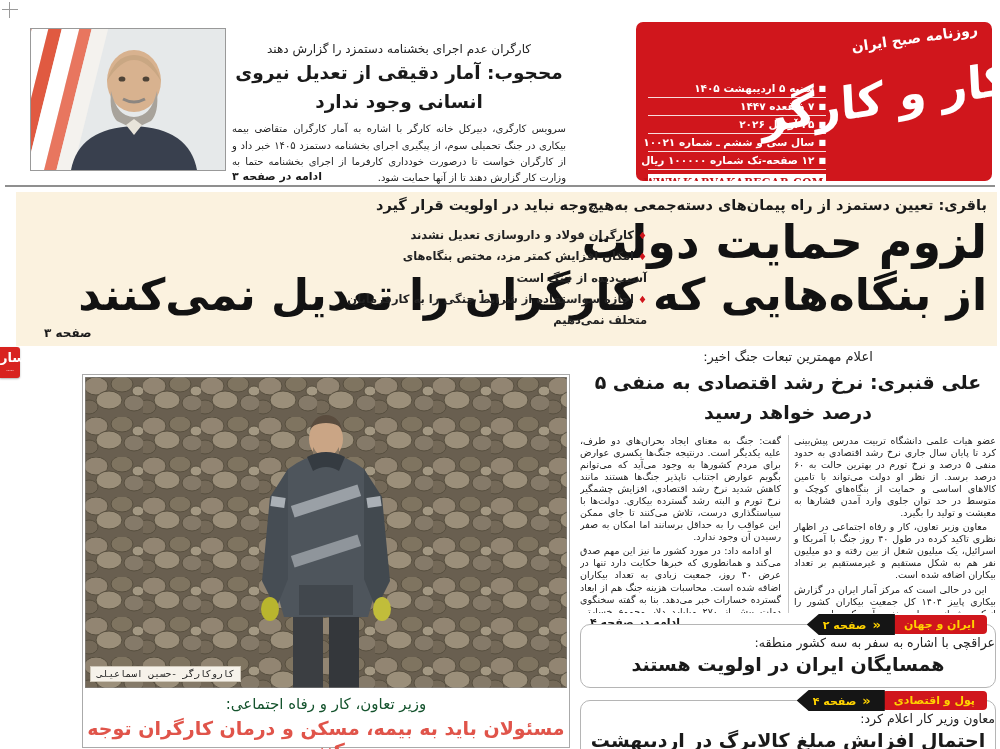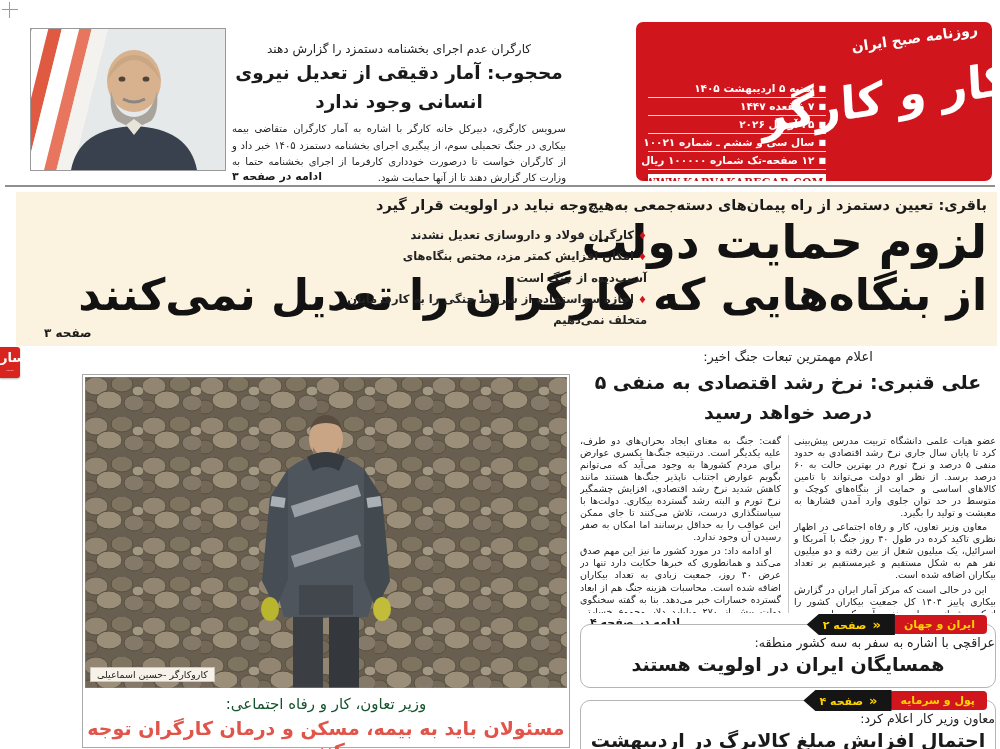--- a/index.html
+++ b/index.html
@@ -53,21 +53,21 @@
   .watermark{position:absolute;left:0;top:347px;width:20px;height:31px;background:#d8231f;
              color:#fff;text-align:center;font-weight:bold;font-size:13px;line-height:22px;
              border-radius:0 3px 3px 0;box-shadow:0 1px 2px rgba(0,0,0,.3);}
   .watermark small{display:block;font-size:4px;line-height:4px;color:#ffd9d9;}
 
   
   .photostory{position:absolute;left:82px;top:374px;width:488px;height:374px;border:1px solid #aaa;
               background:#fff;direction:rtl;}
   .photo2{position:relative;margin:2px;height:311px;overflow:hidden;}
   .credit{position:absolute;right:auto;left:5px;bottom:6px;background:#f6f2ea;border:1px solid #cfc8ba;
-          font-size:9.5px;padding:1px 6px;color:#222;direction:rtl;}
+          font-size:9.5px;padding:1px 6px;color:#222;direction:rtl;font-family:Liberation Mono, monospace;}
   .photostory .kicker{text-align:center;font-size:15px;margin-top:7px;color:#14532d;}
   .photostory .headline{text-align:center;font-size:19px;font-weight:bold;color:#e0544a;margin-top:4px;}
 
   
   .econ{position:absolute;left:580px;top:349px;width:416px;direction:rtl;}
   .econ .kicker{text-align:center;font-size:13px;color:#222;}
   .econ .headline{text-align:center;font-size:19px;font-weight:bold;line-height:1.6;margin-top:3px;}
   .econ .cols{display:flex;margin-top:7px;height:178px;overflow:hidden;}
   .econ .col{width:50%;font-size:9.5px;line-height:1.27;text-align:justify;color:#222;}
   .econ .col p{margin:0 0 2px;text-indent:9px;}
@@ -225,20 +225,20 @@
     <div class="badges">
       <span class="badge-red">ایران و جهان</span>
       <span class="badge-black"><span class="chev">«</span><span>صفحه ۲</span></span>
     </div>
     <div class="kicker">عراقچی با اشاره به سفر به سه کشور منطقه:</div>
     <div class="headline">همسایگان ایران در اولویت هستند</div>
   </div>
 
   <div class="teaser t2">
     <div class="badges">
-      <span class="badge-red">پول و سرمایه</span>
+      <span class="badge-red">پول و اقتصادی</span>
       <span class="badge-black"><span class="chev">«</span><span>صفحه ۴</span></span>
     </div>
     <div class="kicker">معاون وزیر کار اعلام کرد:</div>
     <div class="headline">احتمال افزایش مبلغ کالابرگ در اردیبهشت ماه</div>
   </div>
 
 </div>
 
 </body></html>

